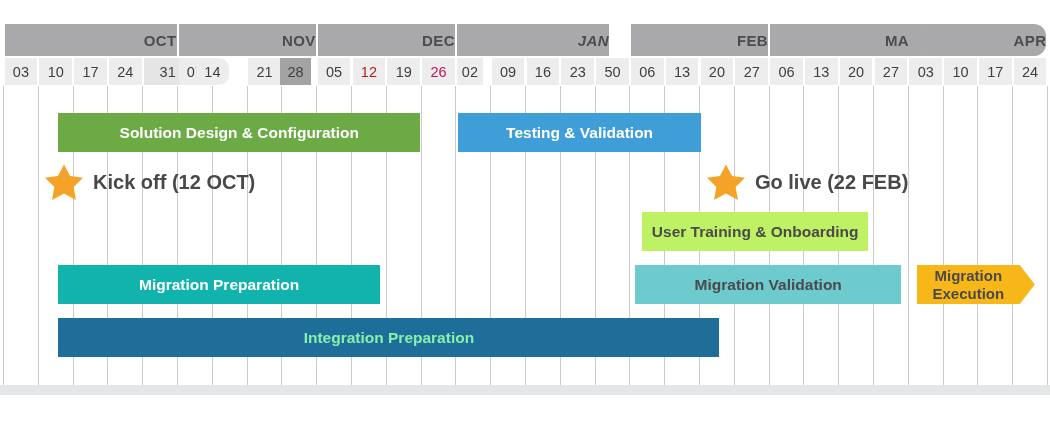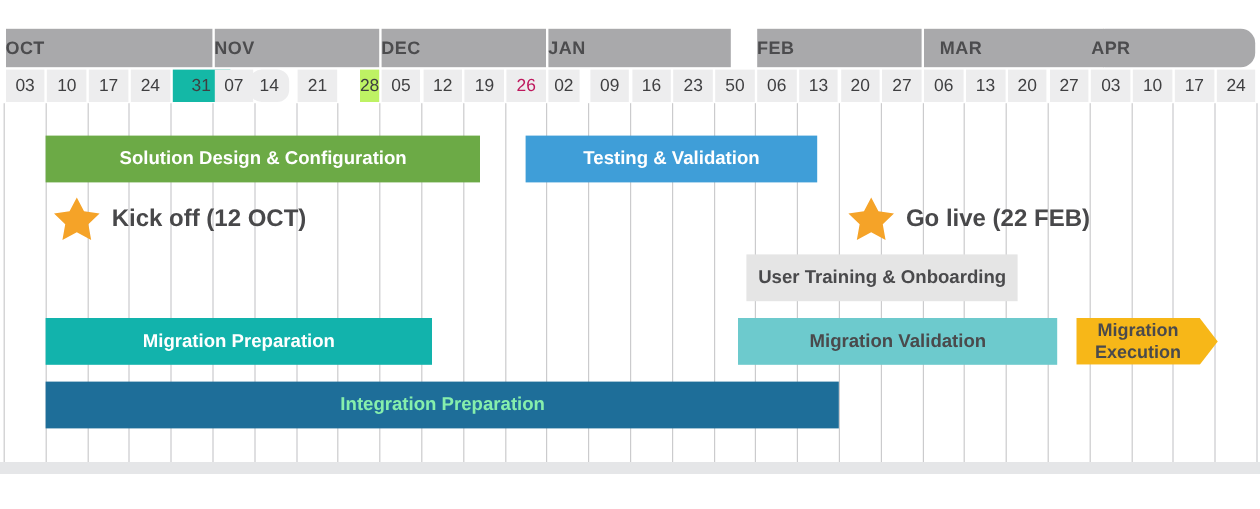--- a/index.html
+++ b/index.html
@@ -1,26 +1,26 @@
 <!DOCTYPE html>
 <html><head>
 <meta charset="utf-8">
 <style>
   html,body { margin:0; padding:0; background:#ffffff; font-family:"Liberation Sans", sans-serif; }
   .canvas { position:relative; width:1050px; height:424px; background:#ffffff; overflow:hidden; }
 
-  .month-cell { position:absolute; top:24px; height:32px; display:flex; align-items:center; justify-content:flex-start;
+  .month-cell { position:absolute; top:24px; height:32px; display:flex; align-items:center; justify-content:flex-end;
                 font-weight:bold; font-size:15px; letter-spacing:0.4px; }
   .date-cell  { position:absolute; top:58px; height:27px; display:flex; align-items:center; justify-content:center;
                 font-size:14.5px; }
 
   .gridline { position:absolute; top:86px; height:299px; width:1px; }
 
   .bar { position:absolute; height:39px; display:flex; align-items:center; justify-content:center;
-         font-weight:bold; font-size:15.5px; white-space:nowrap; box-sizing:border-box; }
+         font-weight:bold; font-size:15.5px; white-space:nowrap; box-sizing:border-box;margin-left:20px; }
   .bar.arrow { clip-path: polygon(0 0, calc(100% - 15px) 0, 100% 50%, calc(100% - 15px) 100%, 0 100%);
                white-space:normal; text-align:center; line-height:18px; font-size:15px; padding-right:15px; }
 
   .milestone-star { position:absolute; width:40px; height:37px; }
   .milestone-label { position:absolute; height:37px; display:flex; align-items:center;
                      font-weight:bold; font-size:20px; white-space:nowrap; }
 
   .bottom-band { position:absolute; left:0; top:385px; width:1050px; height:10px; }
 </style>
 </head>
@@ -30,21 +30,21 @@
   <div id="month-band">
       <div class="month-cell" style="left: 4.5px; width: 172px; background: rgb(169, 169, 171); color: rgb(76, 76, 78);">
         <span>OCT</span>
       </div>
       <div class="month-cell" style="left: 178.5px; width: 137.2px; background: rgb(169, 169, 171); color: rgb(76, 76, 78);">
         <span>NOV</span>
       </div>
       <div class="month-cell" style="left: 317.7px; width: 137.2px; background: rgb(169, 169, 171); color: rgb(76, 76, 78);">
         <span>DEC</span>
       </div>
-      <div class="month-cell" style="left: 456.9px; width: 152px; background: rgb(169, 169, 171); color: rgb(76, 76, 78);">
+      <div class="month-cell" style="left: 456.9px; width: 152px; background: rgb(169, 169, 171); color: rgb(76, 76, 78); font-style: italic;">
         <span>JAN</span>
       </div>
       <div class="month-cell" style="left: 630.9px; width: 137.2px; background: rgb(169, 169, 171); color: rgb(76, 76, 78);">
         <span>FEB</span>
       </div>
       <div class="month-cell" style="left: 770.1px; width: 137.2px; background: rgb(169, 169, 171); color: rgb(76, 76, 78); padding-left: 13px;">
         <span>MAR</span>
       </div>
       <div class="month-cell" style="left: 909.3px; width: 137.2px; background: rgb(169, 169, 171); color: rgb(76, 76, 78); border-radius: 12px;">
         <span>APR</span>
@@ -56,39 +56,39 @@
       </div>
       <div class="date-cell" style="left: 39.3px; width: 32.8px; background: rgb(237, 237, 238); color: rgb(63, 63, 65);">
         <span>10</span>
       </div>
       <div class="date-cell" style="left: 74.1px; width: 32.8px; background: rgb(237, 237, 238); color: rgb(63, 63, 65);">
         <span>17</span>
       </div>
       <div class="date-cell" style="left: 108.9px; width: 32.8px; background: rgb(237, 237, 238); color: rgb(63, 63, 65);">
         <span>24</span>
       </div>
-      <div class="date-cell" style="left: 143.7px; width: 48px; background: #14b8a6; color: rgb(63, 63, 65);">
+      <div class="date-cell" style="left: 143.7px; width: 48px; background: #e5e5e5; color: rgb(63, 63, 65);">
         <span>31</span>
       </div>
       <div class="date-cell" style="left: 178.5px; width: 32.8px; background: rgb(237, 237, 238); color: rgb(63, 63, 65);">
         <span>07</span>
       </div>
-      <div class="date-cell" style="left: 208px; width: 32.8px; background: rgb(237, 237, 238); color: rgb(63, 63, 65); border-radius: 10px;">
+      <div class="date-cell" style="left: 196px; width: 32.8px; background: rgb(237, 237, 238); color: rgb(63, 63, 65); border-radius: 10px;">
         <span>14</span>
       </div>
       <div class="date-cell" style="left: 248.1px; width: 32.8px; background: rgb(237, 237, 238); color: rgb(63, 63, 65);">
         <span>21</span>
       </div>
-      <div class="date-cell" style="left: 300px; width: 16px; background: #bef264; color: rgb(63, 63, 65);">
+      <div class="date-cell" style="left: 280px; width: 31px; background: #a3a3a3; color: rgb(63, 63, 65);">
         <span>28</span>
       </div>
       <div class="date-cell" style="left: 317.7px; width: 32.8px; background: rgb(237, 237, 238); color: rgb(63, 63, 65);">
         <span>05</span>
       </div>
-      <div class="date-cell" style="left: 352.5px; width: 32.8px; background: rgb(237, 237, 238); color: #404040;">
+      <div class="date-cell" style="left: 352.5px; width: 32.8px; background: rgb(237, 237, 238); color: #b91c1c;">
         <span>12</span>
       </div>
       <div class="date-cell" style="left: 387.3px; width: 32.8px; background: rgb(237, 237, 238); color: rgb(63, 63, 65);">
         <span>19</span>
       </div>
       <div class="date-cell" style="left: 422.1px; width: 32.8px; background: rgb(237, 237, 238); color: #be185d;">
         <span>26</span>
       </div>
       <div class="date-cell" style="left: 456.9px; width: 26px; background: rgb(237, 237, 238); color: rgb(63, 63, 65);">
         <span>02</span>
@@ -175,21 +175,21 @@
       <div class="gridline" style="left: 1012.2px; background: rgb(203, 203, 205);"></div>
       <div class="gridline" style="left: 1047px; background: rgb(203, 203, 205);"></div>
     </div>
   <div id="bars">
       <div class="bar" style="left: 38.3px; width: 361.92px; top: 113px; background: rgb(108, 170, 70); color: rgb(255, 255, 255);">
         <span>Solution Design &amp; Configuration</span>
       </div>
       <div class="bar" style="left: 438.152px; width: 242.904px; top: 113px; background: rgb(63, 158, 216); color: rgb(255, 255, 255);">
         <span>Testing &amp; Validation</span>
       </div>
-      <div class="bar" style="left: 621.896px; width: 226.548px; top: 212px; background: #e5e5e5; color: rgb(74, 74, 76);">
+      <div class="bar" style="left: 621.896px; width: 226.548px; top: 212px; background: #bef264; color: rgb(74, 74, 76);">
         <span>User Training &amp; Onboarding</span>
       </div>
       <div class="bar" style="left: 38.3px; width: 321.552px; top: 265px; background: rgb(18, 179, 172); color: rgb(255, 255, 255);">
         <span>Migration Preparation</span>
       </div>
       <div class="bar" style="left: 614.936px; width: 266.568px; top: 265px; background: rgb(109, 202, 205); color: rgb(74, 74, 76);">
         <span>Migration Validation</span>
       </div>
       <div class="bar arrow" style="left: 896.816px; width: 117.972px; top: 265px; background: rgb(247, 183, 24); color: rgb(74, 74, 76);">
         <span>Migration Execution</span>

